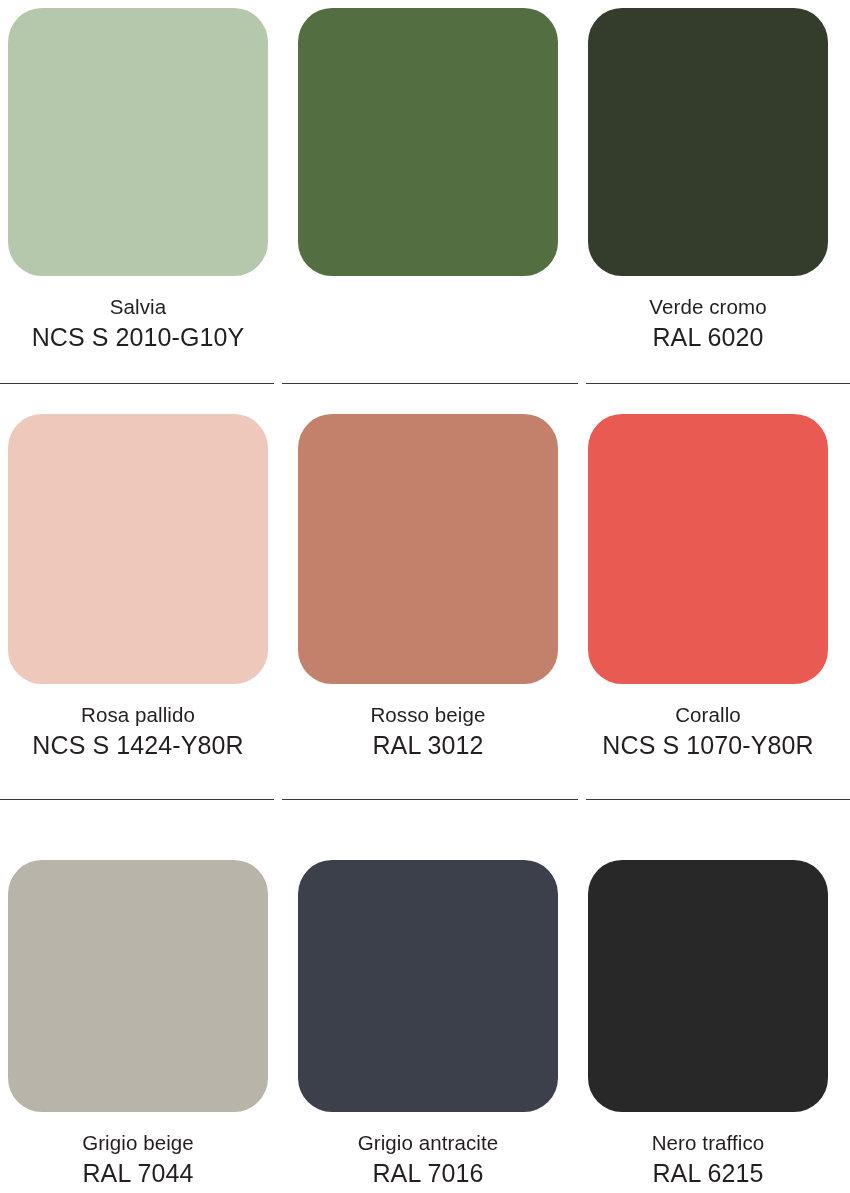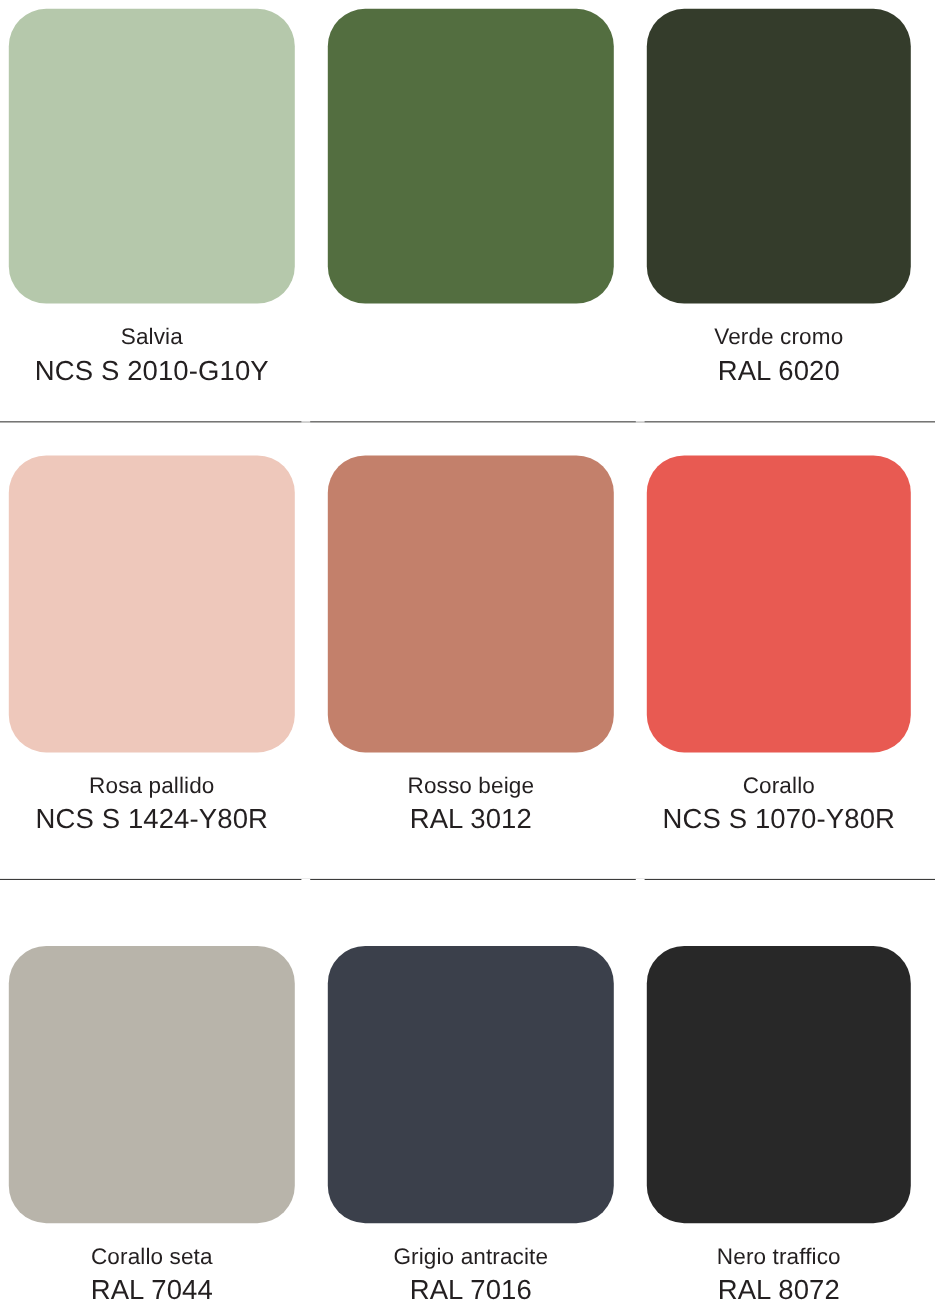--- a/index.html
+++ b/index.html
@@ -165,33 +165,33 @@
 
   <div class="divider divider-2" style="background: rgb(60, 60, 59);">
     <span class="divider-gap gap-a"></span>
     <span class="divider-gap gap-b"></span>
   </div>
 
   <div class="palette-row row-3">
     <div class="swatch-cell col-1">
       <div class="swatch-chip" style="background-color: rgb(184, 180, 170);"></div>
       <div class="swatch-caption">
-        <span class="swatch-name">Corallo seta</span>
+        <span class="swatch-name">Grigio beige</span>
         <span class="swatch-code">RAL 7044</span>
       </div>
     </div>
     <div class="swatch-cell col-2">
       <div class="swatch-chip" style="background-color: rgb(59, 64, 75);"></div>
       <div class="swatch-caption">
         <span class="swatch-name">Grigio antracite</span>
         <span class="swatch-code">RAL 7016</span>
       </div>
     </div>
     <div class="swatch-cell col-3">
       <div class="swatch-chip" style="background-color: rgb(40, 40, 40);"></div>
       <div class="swatch-caption">
         <span class="swatch-name">Nero traffico</span>
-        <span class="swatch-code">RAL 8072</span>
+        <span class="swatch-code">RAL 6215</span>
       </div>
     </div>
   </div>
 
 </div>
 
 </body></html>

